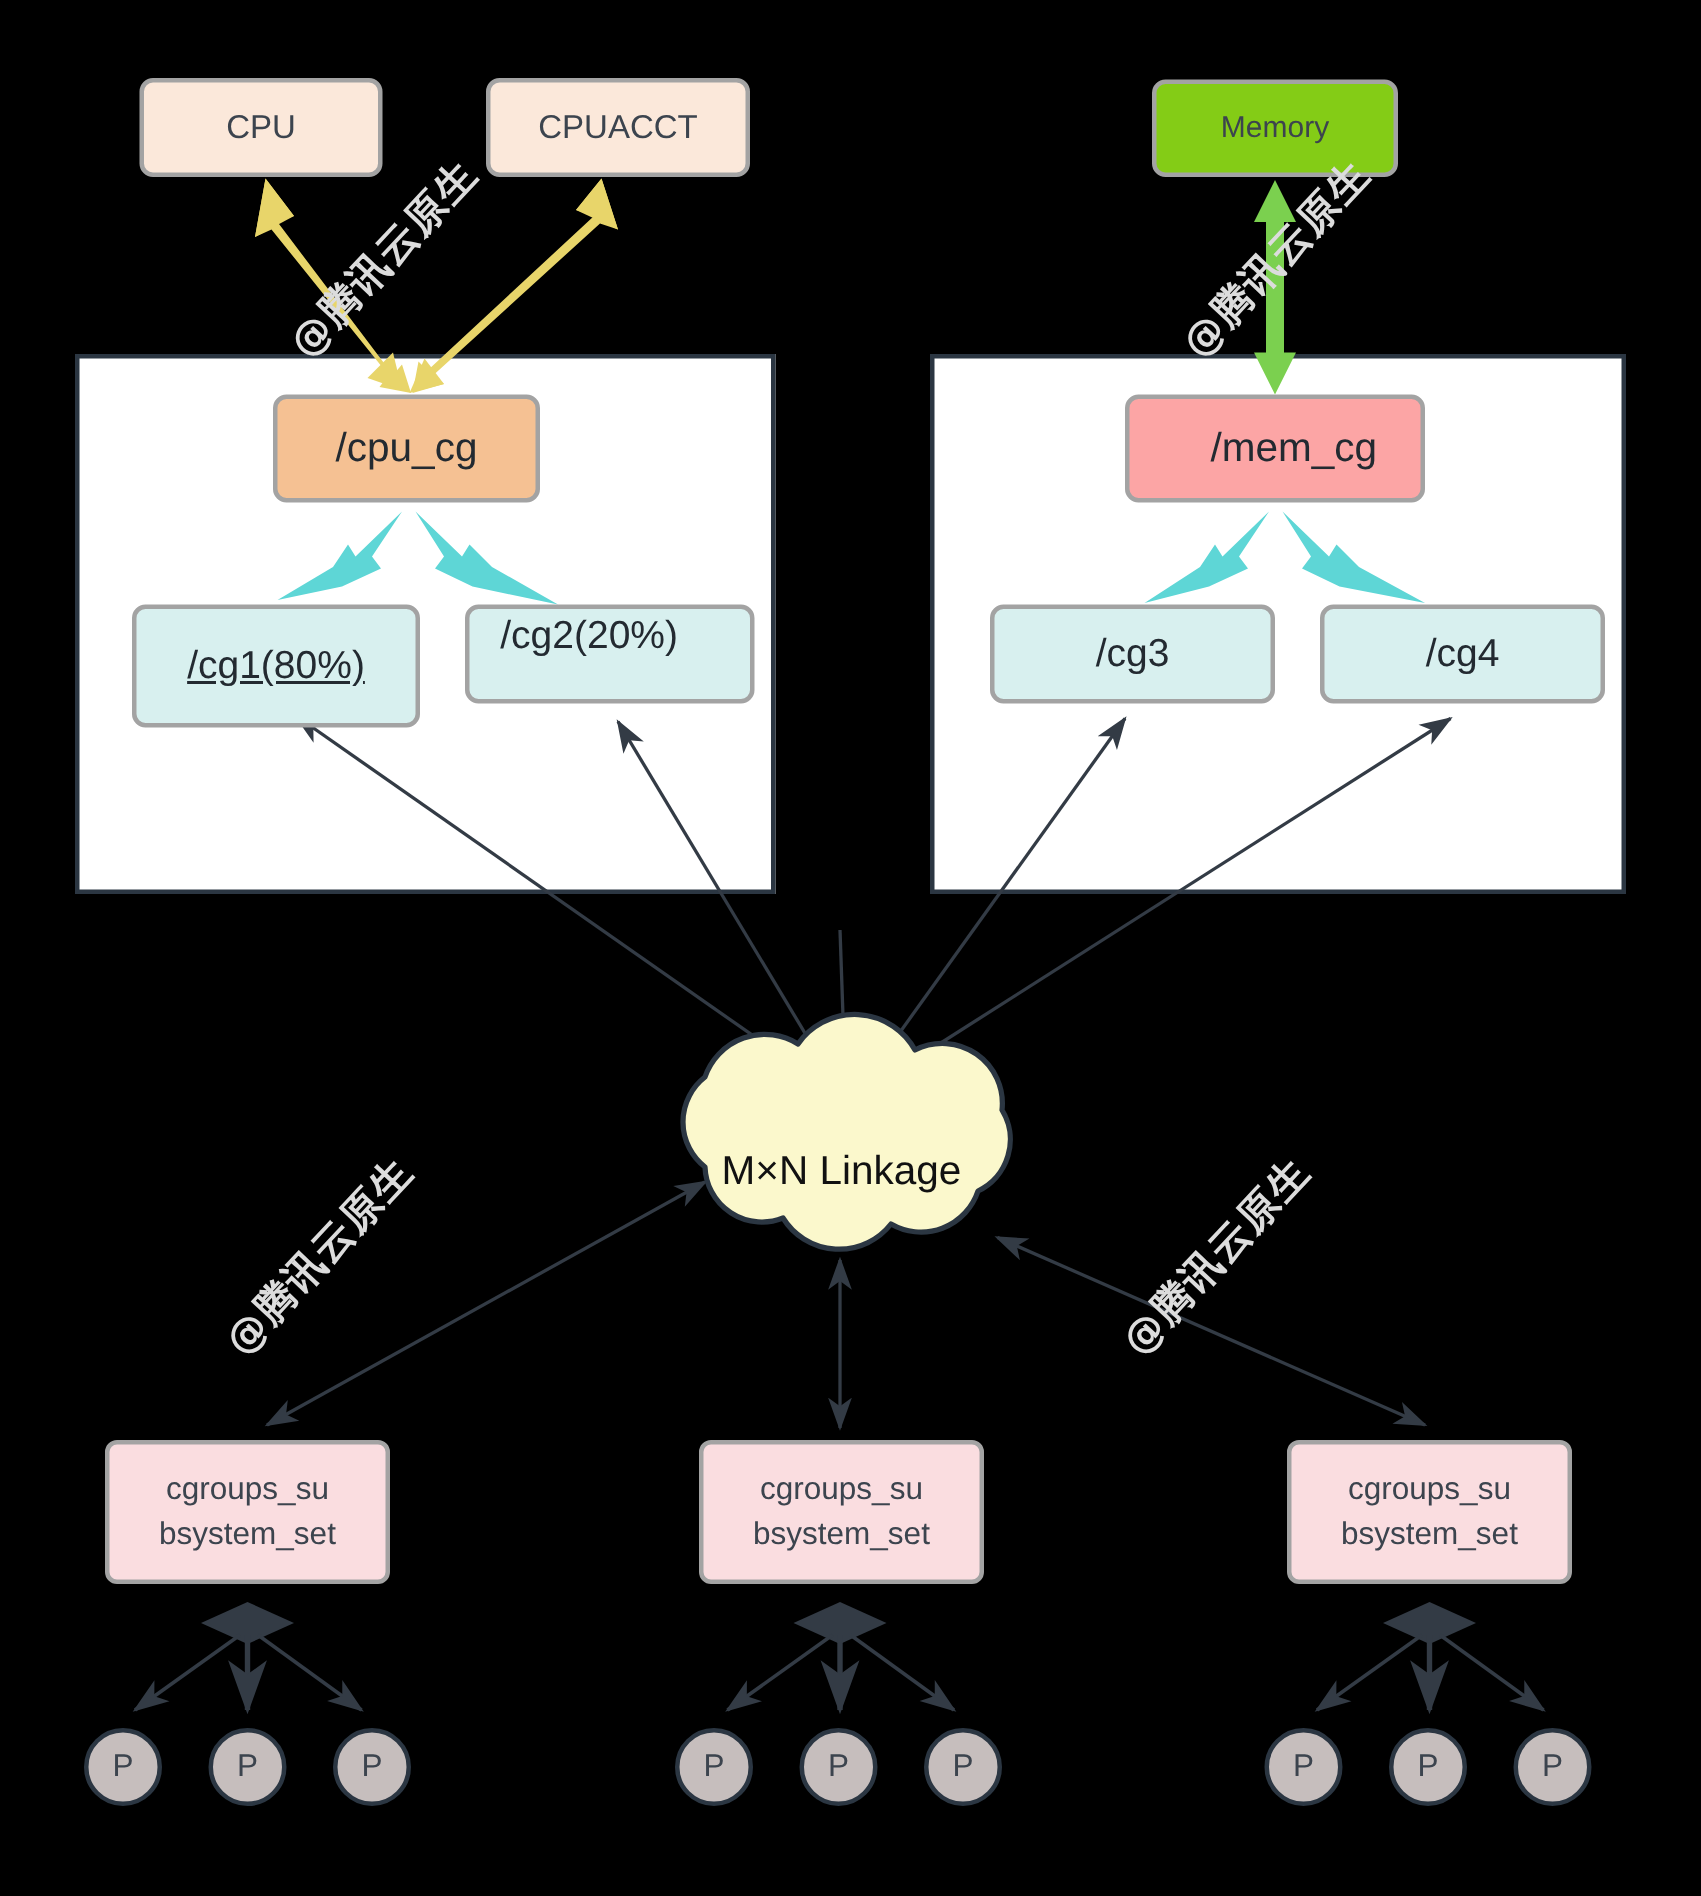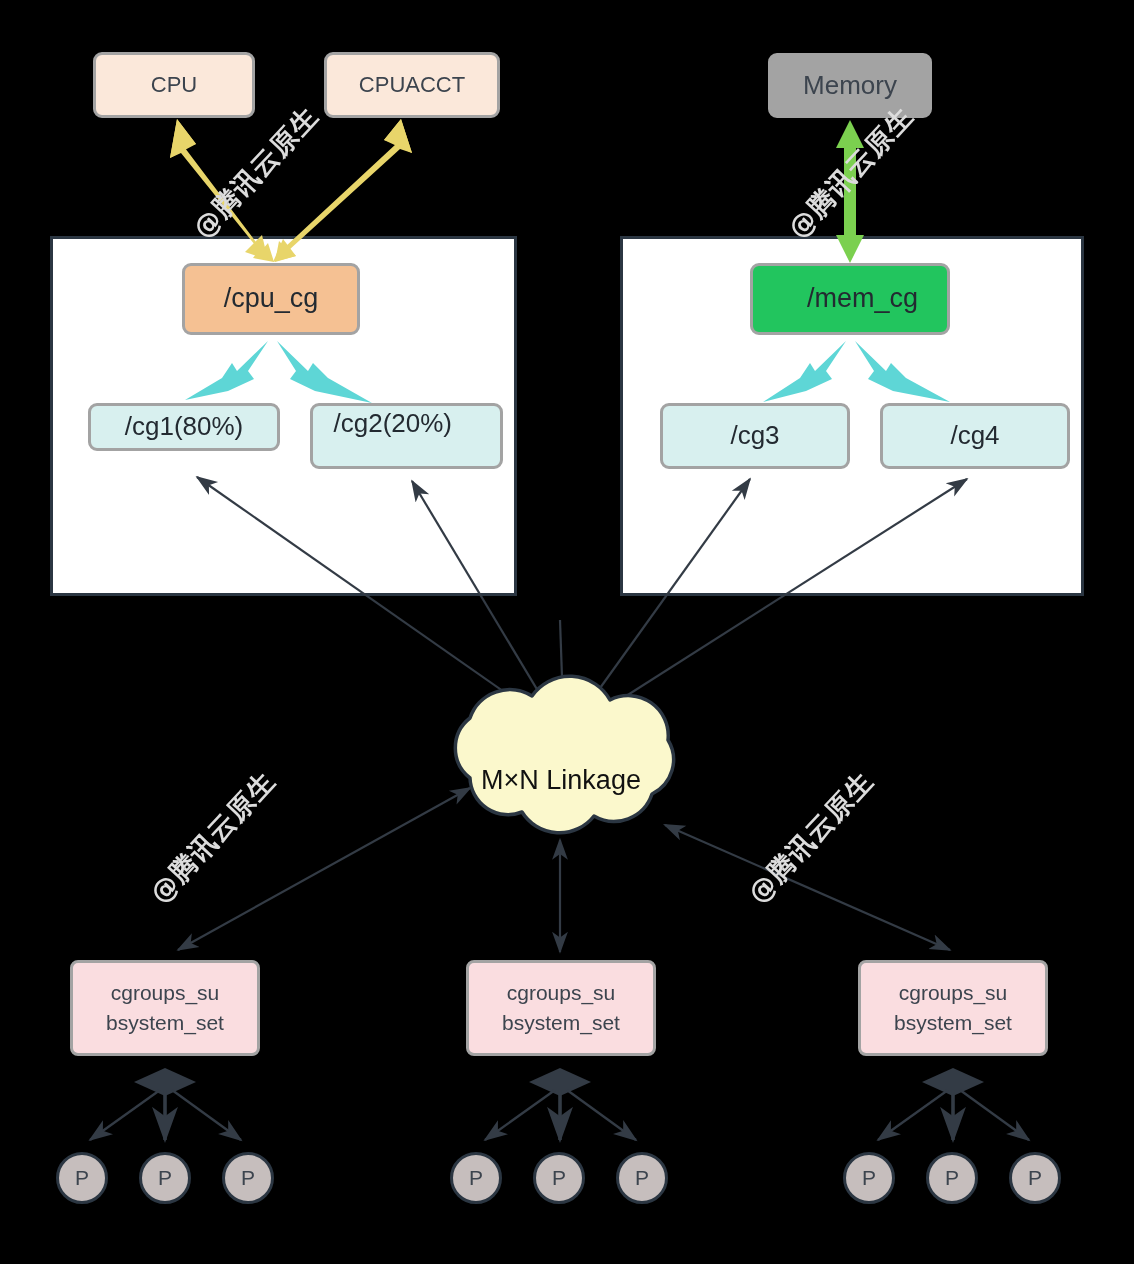--- a/index.html
+++ b/index.html
@@ -38,32 +38,32 @@
     z-index: 2;
     color: #333b45;
     line-height: 1.15;
   }
   .node.subsys {
     background: #fbe8da;
     font-size: 22px;
     color: #3c444e;
   }
   .node.memsubsys {
-    background: #a3a3a3;
-    font-size: 26px;
+    background: #84cc16;
+    font-size: 20px;
     color: #3c444e;
   }
   .node.cpucg {
     background: #f5c193;
     font-size: 27px;
     font-weight: 400;
     color: #232a31;
   }
   .node.memcg {
-    background: #22c55e;
+    background: #fca5a5;
     font-size: 27px;
     color: #232a31;
     padding-left: 25px;
   }
   .node.leafcg {
     background: #d8f0ef;
     font-size: 26px;
     color: #232a31;
   }
   .node.cg2 {
@@ -233,21 +233,21 @@
   <div class="node subsys" style="left:324px; top:52px; width:176px; height:66px;">
     <span>CPUACCT</span>
   </div>
   <div class="node memsubsys" style="left:768px; top:53px; width:164px; height:65px;">
     <span>Memory</span>
   </div>
 
   <div class="node cpucg" style="left:182px; top:263px; width:178px; height:72px;text-align:center;">
     <span>/cpu_cg</span>
   </div>
-  <div class="node leafcg" style="left:88px; top:403px; width:192px; height:48px;">
+  <div class="node leafcg" style="left:88px; top:403px; width:192px; height:82px;text-decoration:underline;">
     <span>/cg1(80%)</span>
   </div>
   <div class="node leafcg cg2" style="left:310px; top:403px; width:193px; height:66px;">
     <span style="display:block; width:160px; word-break:break-all; text-align:left; padding-left:14px;">/cg2(20%)</span>
   </div>
 
   <div class="node memcg" style="left:750px; top:263px; width:200px; height:72px;">
     <span>/mem_cg</span>
   </div>
   <div class="node leafcg" style="left:660px; top:403px; width:190px; height:66px;">

